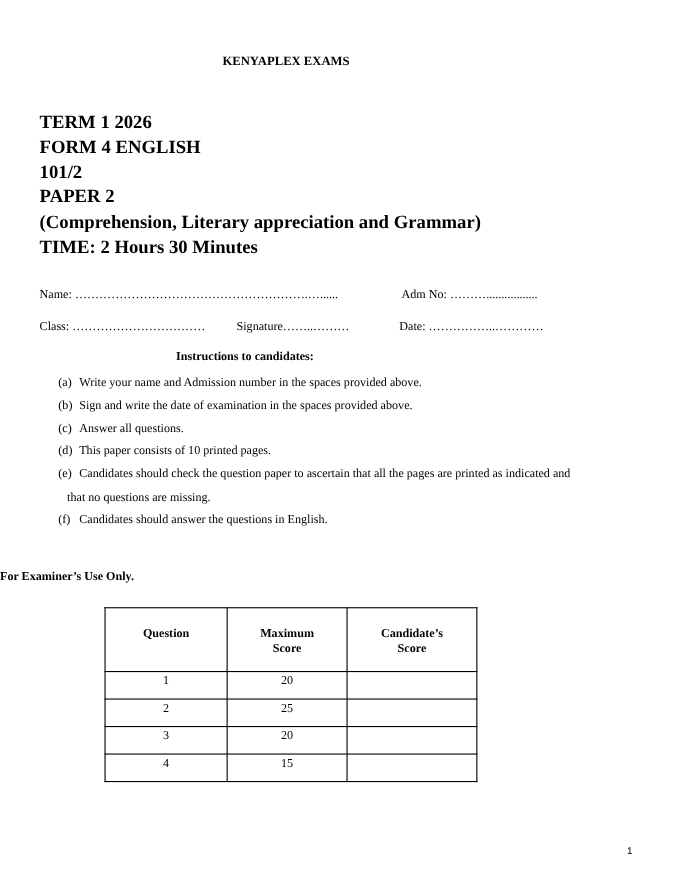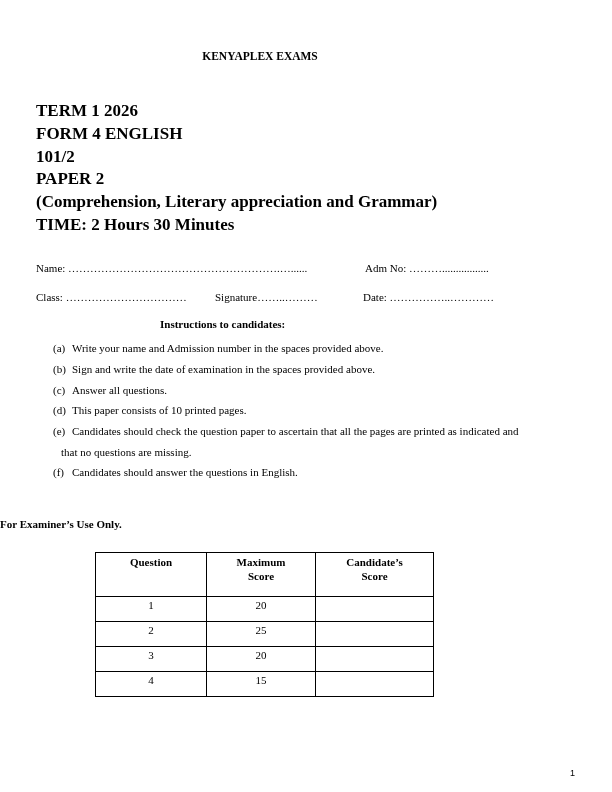--- a/index.html
+++ b/index.html
@@ -11,21 +11,21 @@
     .hdr { left: 36px; font-size: 17px; }
     .field { font-size: 11px; }
     .instr-title { left: 160px; top: 318px; font-size: 11px; }
     .instr { left: 53px; font-size: 11px; }
     .instr .lbl { display: inline-block; width: 19px; }
     .examiner { left: 0; width: 560px; text-align: left; top: 518px; font-size: 11px; }
     table.scores { position: absolute; left: 95px; top: 552px; border-collapse: collapse;
                    font-size: 11px; }
     table.scores td, table.scores th { border: 1px solid #000; padding: 0; vertical-align: top;
                    text-align: center; }
-    table.scores th { font-weight: bold; height: 41px; padding-top: 2px; line-height: 14px; }
+    table.scores th { font-weight: bold; height: 41px; padding-top: 16px; line-height: 14px; }
     table.scores td { height: 22px; padding-top: 2px; }
     .c1 { width: 110px; } .c2 { width: 108px; margin-top: 16px; } .c3 { width: 117px; }
     td.q { text-align: left; padding-left: 40px; }
     td.total { text-align: right; padding-right: 4px; font-weight: bold; }
     td.totval { font-weight: bold; }
     .pagenum { left: 570px; top: 768px; font-family: "Liberation Sans", sans-serif; font-size: 9px; }
   </style>
 </head>
 <body>
 

